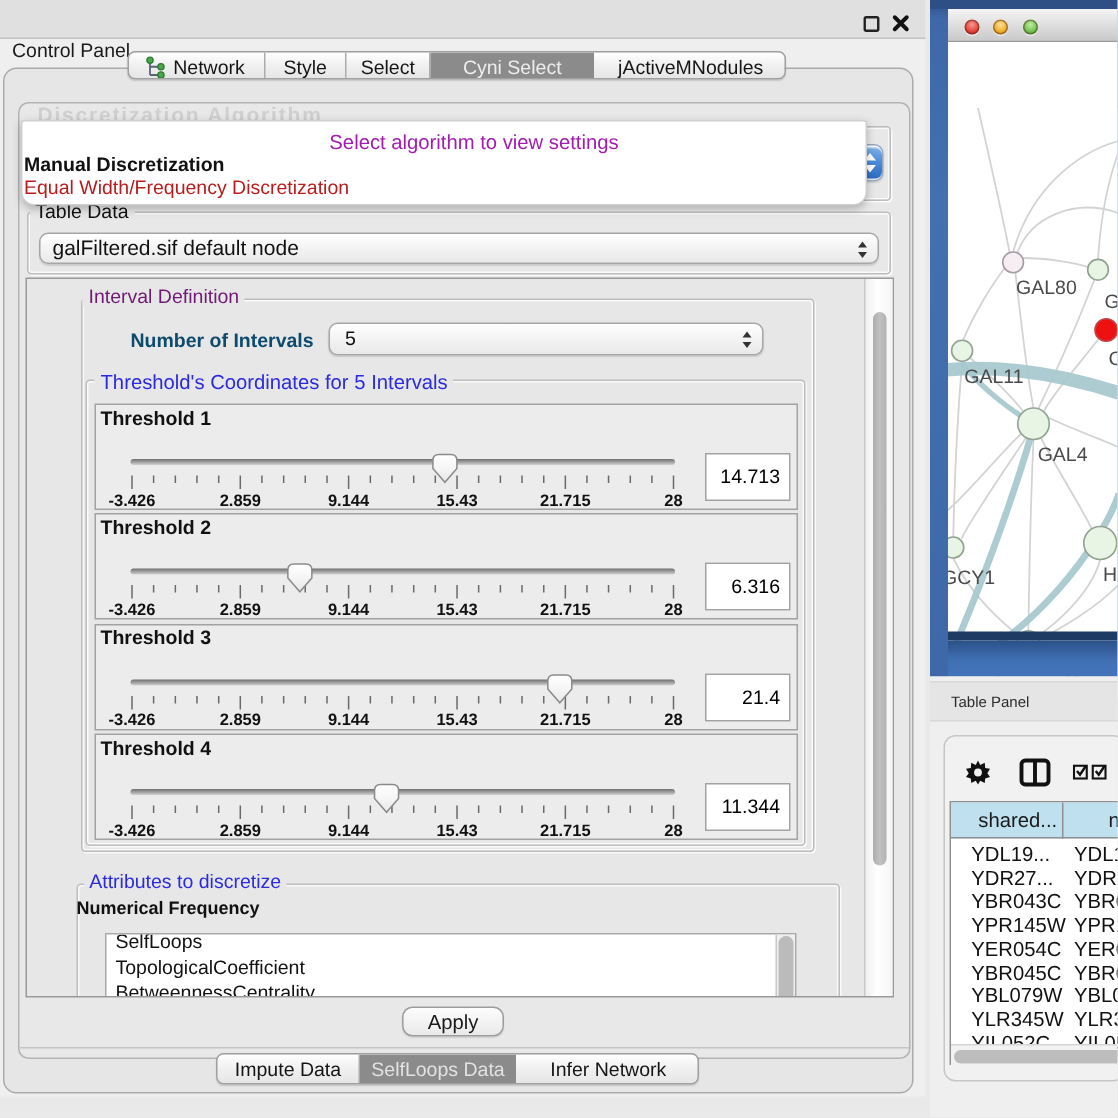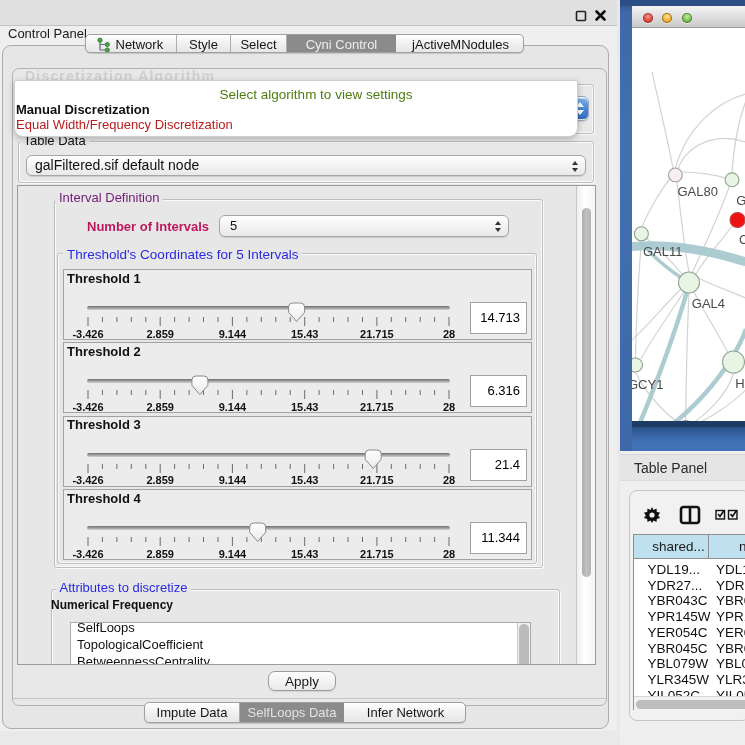--- a/index.html
+++ b/index.html
@@ -47,21 +47,21 @@
       <svg class="abs" style="left:11px;top:2px;" width="14" height="15" viewBox="0 0 14 15">
         <path d="M3,4.5 L3,13 M3,7.5 L8.5,7.5 M3,13 L8.5,13" stroke="#5A6675" stroke-width="1.2" fill="none"></path>
         <circle cx="3" cy="3.2" r="2.1" fill="#4CA64C" stroke="#2E7D32" stroke-width="0.9"></circle>
         <circle cx="10.3" cy="7.5" r="2.1" fill="#4CA64C" stroke="#2E7D32" stroke-width="0.9"></circle>
         <circle cx="10.3" cy="13" r="2.1" fill="#4CA64C" stroke="#2E7D32" stroke-width="0.9"></circle>
       </svg>
       <span style="position:absolute;left:29.5px;top:0;">Network</span>
       </div>
     <div class="seg" style="left:91px;width:54px;line-height:19px;border-right:1px solid #ACACAC;">Style</div>
     <div class="seg" style="left:145px;width:56px;line-height:19px;border-right:1px solid #ACACAC;">Select</div>
-    <div class="seg" style="left:201px;width:109px;line-height:19px;background:#8B8B8B;color:#EDEDED;">Cyni Control</div>
+    <div class="seg" style="left:201px;width:109px;line-height:19px;background:#8B8B8B;color:#EDEDED;">Cyni Select</div>
     <div class="seg" style="left:310px;width:129px;line-height:19px;">jActiveMNodules</div>
   </div>
 
   <div class="abs etched" style="left:21px;top:84px;width:573px;height:50px;"></div>
   <div class="abs" style="left:25px;top:70px;width:230px;height:10px;overflow:hidden;">
     <div style="font-size:14px;font-weight:bold;letter-spacing:1.2px;color:#CFCFCF;line-height:14px;margin-top:-1px;">Discretization Algorithm</div>
   </div>
   <div class="combo" style="left:480px;top:96px;width:109px;height:25px;border-color:#98A8C0;">
     <div class="abs" style="left:91px;top:1px;width:16px;height:21px;border-radius:4.5px;background:linear-gradient(#7FB2E8,#4A8AD8 50%,#2F6CC0);box-shadow:inset 0 1px 0 rgba(255,255,255,.5);">
       <div class="arr" style="left:4px;top:4px;border-left:4px solid transparent;border-right:4px solid transparent;border-bottom:5px solid #fff;"></div>
@@ -77,21 +77,21 @@
     <div class="arr" style="left:545px;top:11.5px;border-left:3.8px solid transparent;border-right:3.8px solid transparent;border-top:4.8px solid #333;"></div>
   </div>
 
   <div class="abs" style="left:17px;top:185px;width:579px;height:480px;border:1px solid #9A9A9A;background:#E7E7E7;overflow:hidden;">
 
     <div class="abs" style="left:558px;top:0;width:20px;height:478px;background:linear-gradient(90deg,#EFEFEF,#FFFFFF 40%,#F4F4F4);border-left:1px solid #C9C9C9;"></div>
     <div class="abs" style="left:564px;top:22px;width:9px;height:369px;border-radius:5px;background:linear-gradient(90deg,#ADADAD,#C2C2C2 50%,#B2B2B2);"></div>
 
     <div class="abs etched" style="left:36px;top:13px;width:489px;height:369px;"></div>
     <div class="gtitle" style="left:37px;top:4.5px;color:#701a75;">Interval Definition</div>
-    <div class="abs" style="left:69px;top:33px;font-size:13px;font-weight:bold;color:#be185d;">Number of Intervals</div>
+    <div class="abs" style="left:69px;top:33px;font-size:13px;font-weight:bold;color:#0c4a6e;">Number of Intervals</div>
     <div class="combo" style="left:201px;top:29px;width:290px;height:22px;">
       <div class="txt" style="left:10px;line-height:21px;font-size:13px;">5</div>
       <div class="arr" style="left:275px;top:5px;border-left:3.8px solid transparent;border-right:3.8px solid transparent;border-bottom:4.8px solid #333;"></div>
       <div class="arr" style="left:275px;top:12px;border-left:3.8px solid transparent;border-right:3.8px solid transparent;border-top:4.8px solid #333;"></div>
     </div>
 
     <div class="abs etched" style="left:39px;top:67px;width:480px;height:311px;"></div>
     <div class="gtitle" style="left:45px;top:61.5px;color:#2A2AE0;font-size:13.5px;">Threshold's Coordinates for 5 Intervals</div>
 <div class="thr" style="top:83px;">
   <div class="tl">Threshold 1</div>
@@ -306,21 +306,21 @@
 
   <div class="abs" style="left:268px;top:671px;width:68px;height:20px;border:1px solid #9C9C9C;border-radius:7px;background:linear-gradient(#FDFDFD,#F3F3F3 50%,#E9E9E9);text-align:center;font-size:13.5px;line-height:19px;color:#1a1a1a;box-shadow:0 1px 1px rgba(0,0,0,.1);">Apply</div>
 
   <div class="abs" style="left:144px;top:702px;width:322px;height:21px;border:1px solid #A0A0A0;border-radius:5px;background:linear-gradient(#FFFFFF,#F0F0F0 50%,#E6E6E6);box-shadow:0 1px 1px rgba(0,0,0,0.15);overflow:hidden;">
     <div class="seg" style="left:0;width:95px;line-height:19.5px;border-right:1px solid #ACACAC;">Impute Data</div>
     <div class="seg" style="left:95px;width:104px;line-height:19.5px;background:#8B8B8B;color:#E2E2E2;">SelfLoops Data</div>
     <div class="seg" style="left:199px;width:123px;line-height:19.5px;">Infer Network</div>
   </div>
 
   <div class="abs" style="left:14px;top:80px;width:564px;height:57px;background:#FFFFFF;border:1px solid #CFCFCF;border-radius:2px 2px 9px 9px;box-shadow:0 2px 6px rgba(0,0,0,0.25);">
-    <div style="position:absolute;left:0;top:6px;width:100%;text-align:center;font-size:13.5px;color:#4d7c0f;padding-left:40px;">Select algorithm to view settings</div>
+    <div style="position:absolute;left:0;top:6px;width:100%;text-align:center;font-size:13.5px;color:#a21caf;padding-left:40px;">Select algorithm to view settings</div>
     <div style="position:absolute;left:1px;top:20.5px;font-size:13px;font-weight:bold;color:#111;">Manual Discretization</div>
     <div style="position:absolute;left:1px;top:36px;font-size:13px;color:#b91c1c;">Equal Width/Frequency Discretization</div>
   </div>
 </div>
 
 <div class="abs" style="left:620px;top:0;width:125px;height:451px;background:linear-gradient(180deg,#2E4F86,#3E68A8 12px,#4470B0 30%,#3E68A8);">
   <div class="abs" style="left:0;top:0;width:125px;height:6px;background:#2E4F86;"></div>
   <div class="abs" style="left:11.5px;top:6px;width:113.5px;height:415px;background:#fff;">
     <div class="abs" style="left:0;top:0;width:113.5px;height:22px;background:linear-gradient(#F5F5F5,#E3E3E3 40%,#C9C9C9);border-bottom:1px solid #9A9A9A;">
       <div class="abs" style="left:11px;top:7px;width:10px;height:10px;border-radius:50%;background:radial-gradient(circle at 50% 35%, #F49A93, #E23B30 60%, #B01E14);box-shadow:inset 0 0 0 1px rgba(80,40,30,.45), 0 1px 1px rgba(255,255,255,.6);"></div>
@@ -381,21 +381,21 @@
         </g>
       </svg>
     </div>
   </div>
   <div class="abs" style="left:11.5px;top:421px;width:113.5px;height:6px;background:#1D3B63;"></div>
   <div class="abs" style="left:11.5px;top:427px;width:113.5px;height:24px;background:linear-gradient(#2B5087,#4070B4 55%,#4273B8);"></div>
 </div>
 
 <div class="abs" style="left:620px;top:451px;width:125px;height:294px;background:#EFEFEF;"></div>
 <div class="abs" style="left:620px;top:454px;width:125px;height:27px;background:#E5E5E5;border-top:1px solid #D8D8D8;border-bottom:1px solid #DADADA;">
-  <div class="abs" style="left:14px;top:0;height:27px;line-height:27px;font-size:14px;color:#2B2B2B;">Table Panel</div>
+  <div class="abs" style="left:14px;top:0;height:27px;line-height:27px;font-size:10px;color:#2B2B2B;">Table Panel</div>
 </div>
 <div class="abs" style="left:629px;top:490px;width:121px;height:231px;border:1px solid #C6C6C6;border-radius:8px;background:#F1F1F1;overflow:hidden;">
   <svg class="abs" style="left:13px;top:14px;" width="18" height="19" viewBox="0 0 18 19">
     <path d="M9,2 L10.5,5 L13.5,3.5 L13.8,7 L17,7.5 L15.2,10.5 L17,13 L13.8,14 L13.5,17 L10.5,15.5 L9,18 L7.5,15.5 L4.5,17 L4.2,14 L1,13 L2.8,10.5 L1,7.5 L4.2,7 L4.5,3.5 L7.5,5 Z" fill="#111"></path>
     <circle cx="9" cy="10" r="2.6" fill="#F1F1F1"></circle>
   </svg>
   <svg class="abs" style="left:49px;top:14px;" width="22" height="20" viewBox="0 0 22 20">
     <rect x="2" y="2" width="18" height="16" rx="2.5" fill="none" stroke="#111" stroke-width="2.6"></rect>
     <line x1="11" y1="2" x2="11" y2="18" stroke="#111" stroke-width="2.6"></line>
   </svg>

